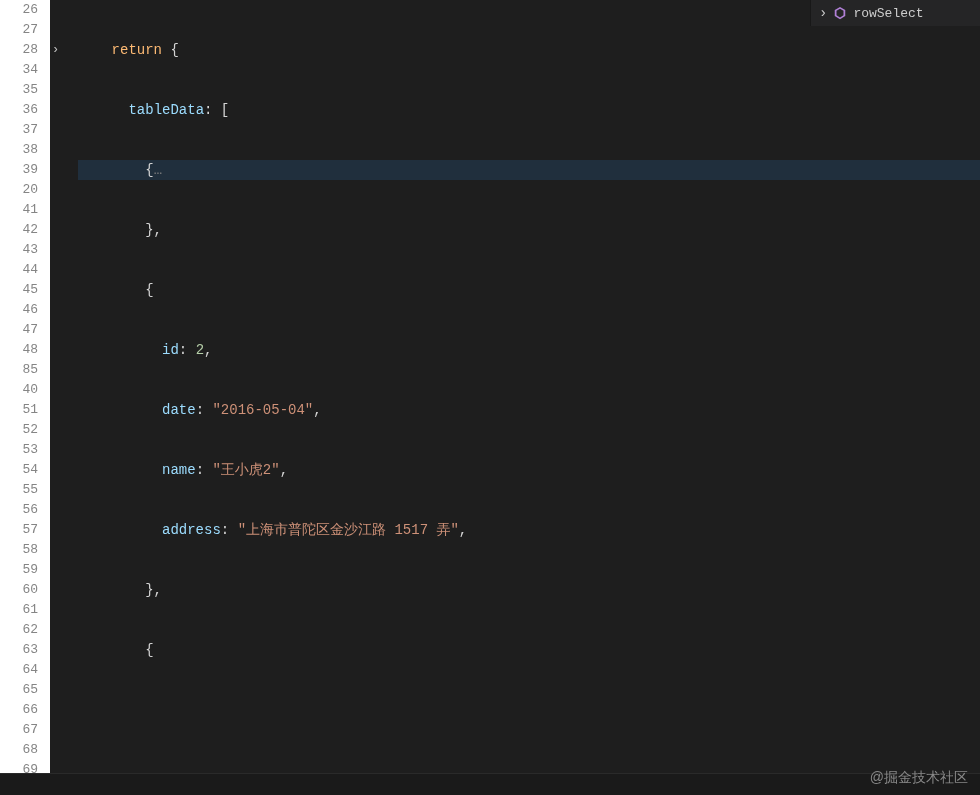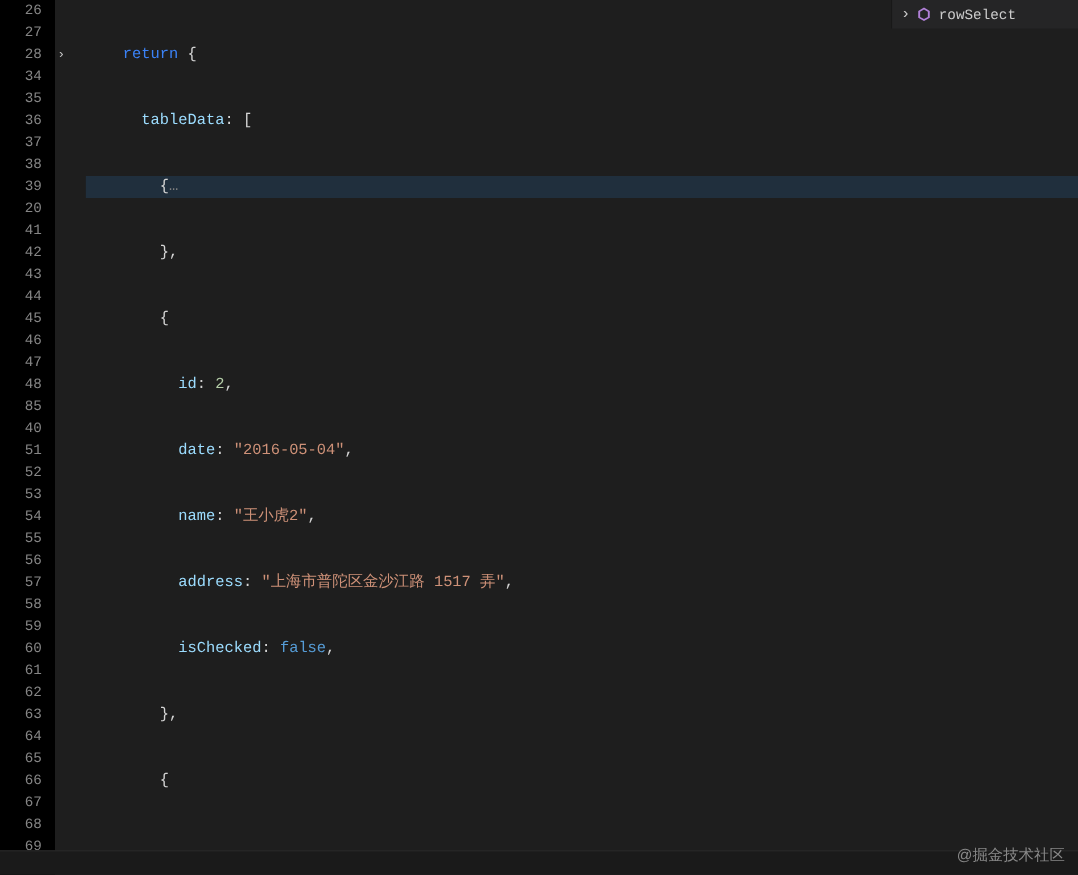--- a/index.html
+++ b/index.html
@@ -16,21 +16,21 @@
       height: 795px;
       overflow: hidden;
       position: relative;
     }
     .editor-container {
       display: flex;
       height: 100%;
     }
     .gutter {
       width: 50px;
-      background: #000000;
+      background: #ffffff;
       color: #858585;
       text-align: right;
       padding-right: 12px;
       user-select: none;
       font-size: 13px;
       line-height: 20px;
       padding-top: 0;
     }
     .fold-column {
       width: 20px;
@@ -52,21 +52,21 @@
       white-space: pre;
       position: relative;
     }
     .line {
       height: 20px;
       position: relative;
     }
     .line.highlighted {
       background: rgba(38, 79, 120, 0.35);
     }
-    .kw { color: #3b82f6; }
+    .kw { color: #fdba74; }
     .prop { color: #9cdcfe; }
     .str { color: #ce9178; }
     .num { color: #b5cea8; }
     .bool { color: #569cd6; }
     .punct { color: #d4d4d4; }
     .brace { color: #d4d4d4; }
     .collapsed { color: #808080; }
     .outline-panel {
       position: absolute;
       top: 0;
@@ -166,21 +166,20 @@
   <div class="code-area">
     <div class="line">    <span class="kw">return</span> <span class="brace">{</span></div>
     <div class="line">      <span class="prop">tableData</span><span class="punct">:</span> <span class="brace">[</span></div>
     <div class="line highlighted">        <span class="brace">{</span><span class="collapsed">…</span></div>
     <div class="line">        <span class="brace">},</span></div>
     <div class="line">        <span class="brace">{</span></div>
     <div class="line">          <span class="prop">id</span><span class="punct">:</span> <span class="num">2</span><span class="punct">,</span></div>
     <div class="line">          <span class="prop">date</span><span class="punct">:</span> <span class="str">"2016-05-04"</span><span class="punct">,</span></div>
     <div class="line">          <span class="prop">name</span><span class="punct">:</span> <span class="str">"王小虎2"</span><span class="punct">,</span></div>
     <div class="line">          <span class="prop">address</span><span class="punct">:</span> <span class="str">"上海市普陀区金沙江路 1517 弄"</span><span class="punct">,</span></div>
-    <div class="line">          <span class="prop">isChecked</span><span class="punct">:</span> <span class="bool">false</span><span class="punct">,</span></div>
     <div class="line">        <span class="brace">},</span></div>
     <div class="line">        <span class="brace">{</span></div>
     
     
     
     
     
     
     
     

